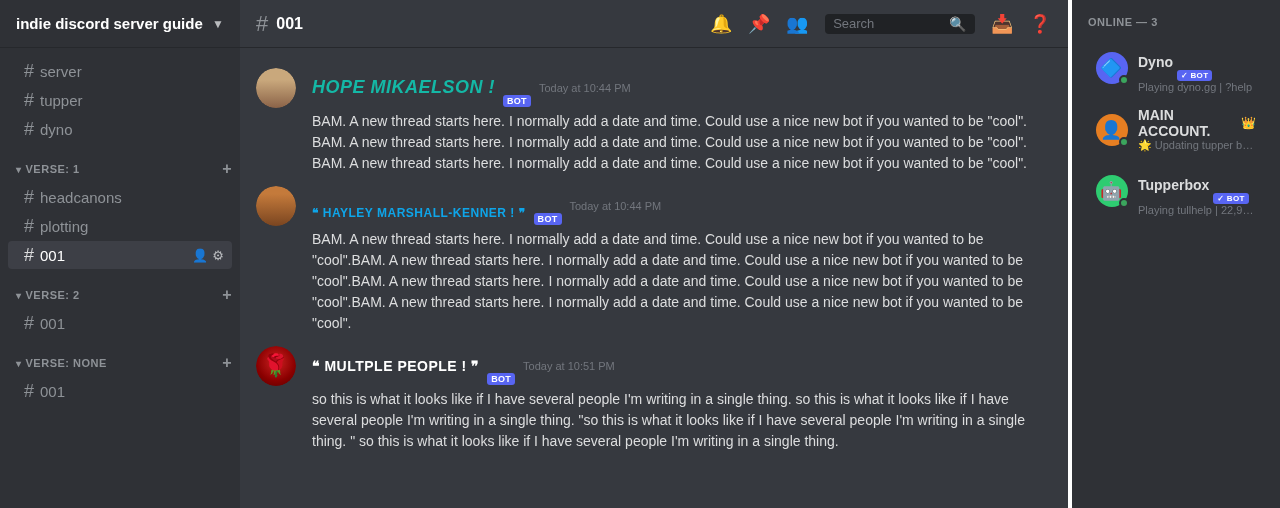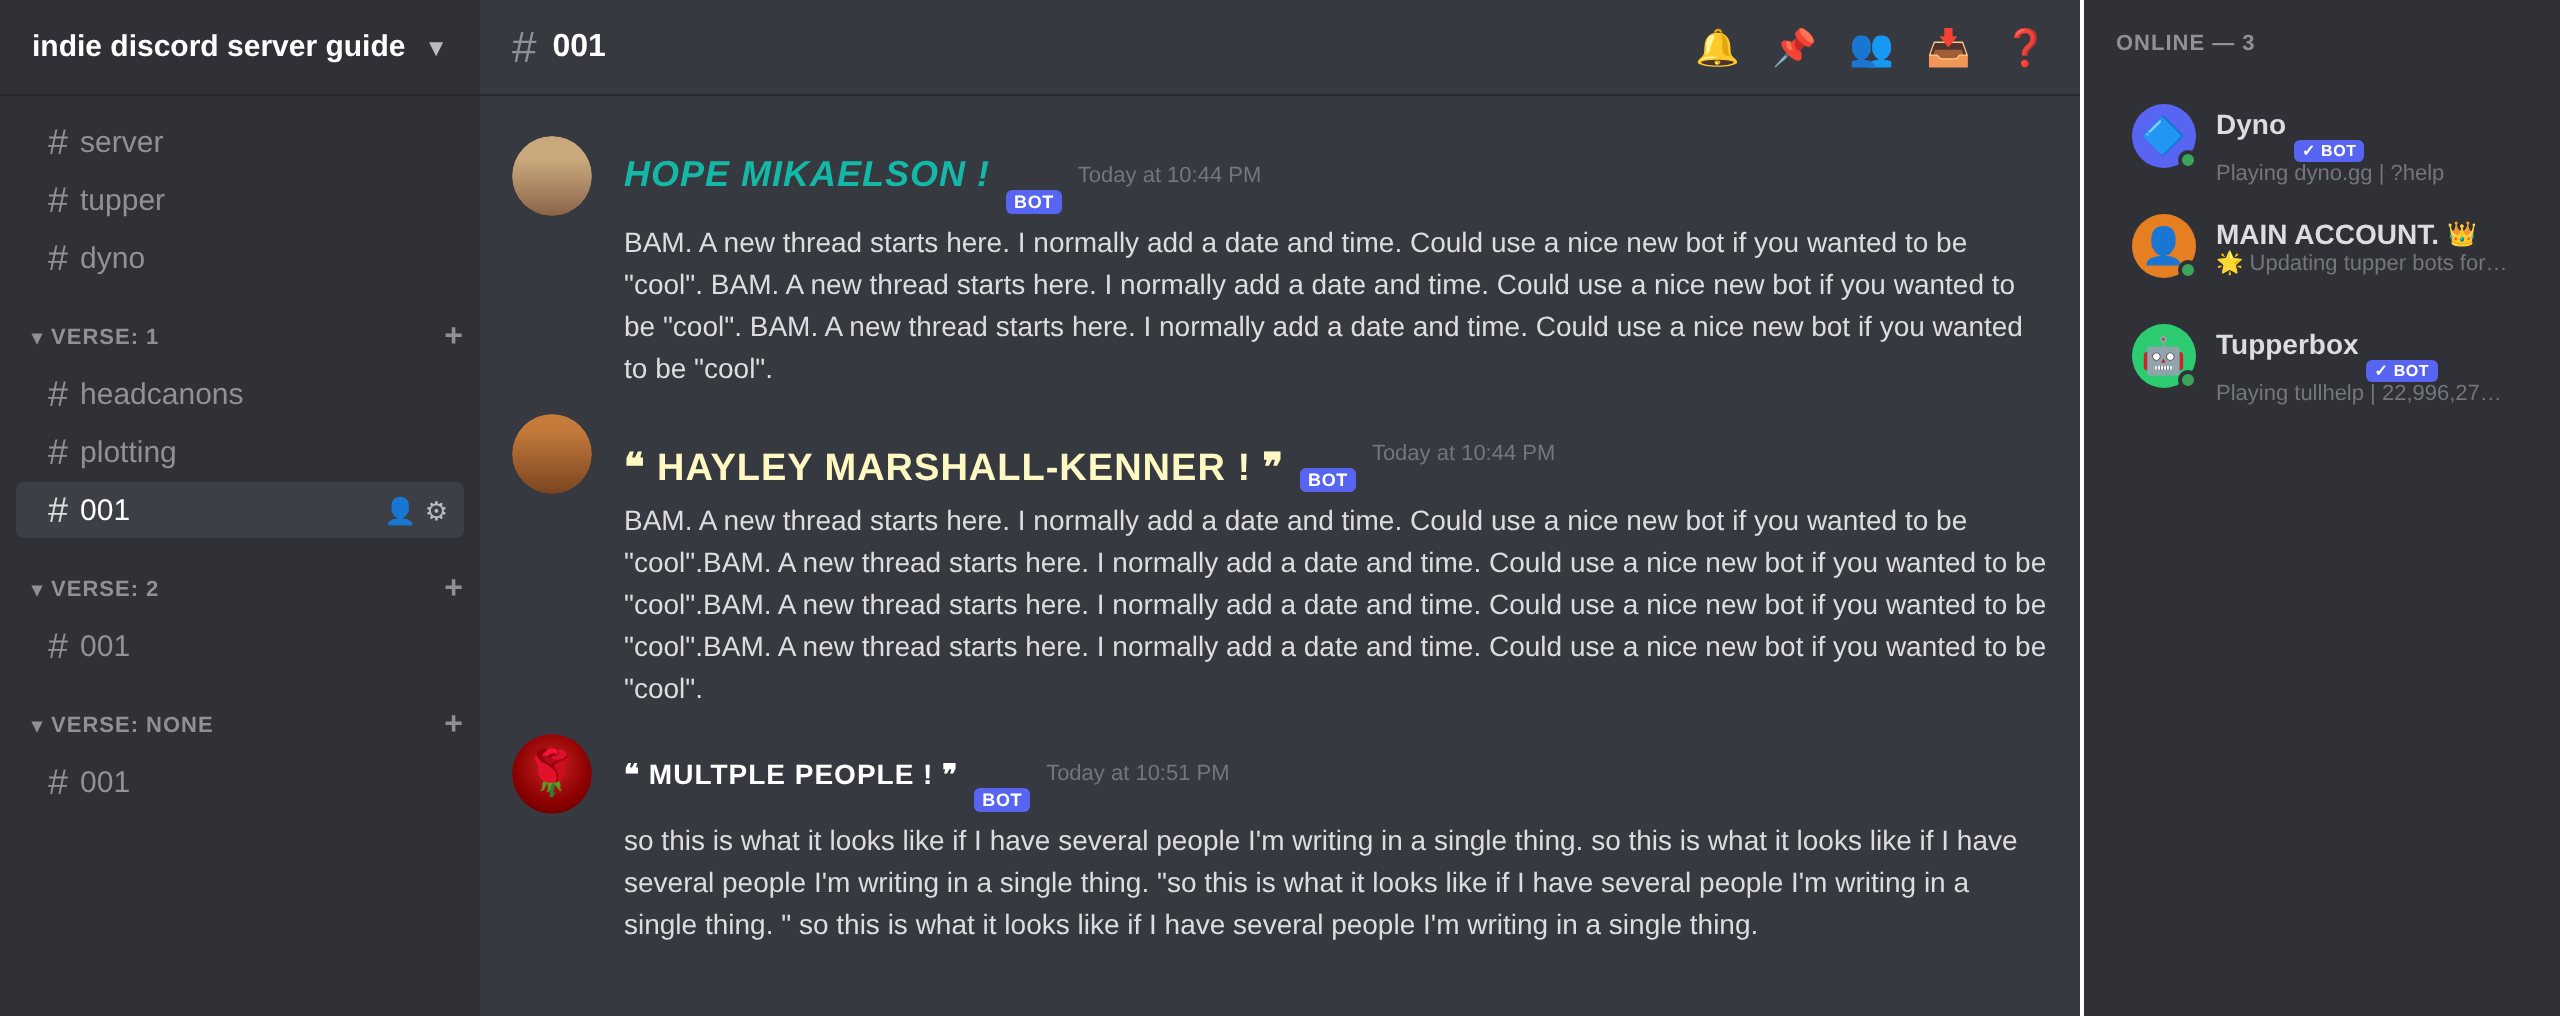--- a/index.html
+++ b/index.html
@@ -205,21 +205,21 @@
       gap: 8px;
       margin-bottom: 4px;
     }
 
     .username {
       font-weight: 700;
       font-size: 15px;
     }
 
     .username.hope { color: #14b8a6; font-size: 18px; letter-spacing: 0.5px; font-style: italic; }
-    .username.hayley { color: #fef9c3; font-size: 19px; letter-spacing: 0.5px; margin-top: 15px; }
+    .username.hayley { color: #0ea5e9; font-size: 12px; letter-spacing: 0.5px; margin-top: 15px; }
     .username.multple { color: #fff; font-size: 14px; letter-spacing: 0.5px; }
 
     .bot-badge {
       background: #5865f2;
       color: #fff;
       font-size: 9px;
       font-weight: 700;
       padding: 1px 4px;
       border-radius: 3px;
       text-transform: uppercase;
@@ -234,23 +234,23 @@
     }
 
     .message-text {
       font-size: 14px;
       line-height: 1.5;
       color: #dcddde;
     }
 
     
     .online-panel {
-      width: 240px;
+      width: 212px;
       background: #2f3136;
-      border-left: 2px solid #ffffff;
+      border-left: 4px solid #ffffff;
       display: flex;
       flex-direction: column;
       flex-shrink: 0;
       padding: 16px 0;
     }
 
     .online-header {
       font-size: 11px;
       font-weight: 700;
       text-transform: uppercase;
@@ -414,20 +414,24 @@
 
 <div class="main-content">
 
   <div class="channel-header">
     <span class="hash-big">#</span>
     <span class="channel-name">001</span>
     <div class="channel-header-right">
       <span class="header-icon">🔔</span>
       <span class="header-icon">📌</span>
       <span class="header-icon">👥</span>
+      <div class="search-box">
+        <span style="color:#72767d;font-size:13px;">Search</span>
+        <span style="margin-left:auto;color:#72767d;">🔍</span>
+      </div>
       <span class="header-icon">📥</span>
       <span class="header-icon">❓</span>
     </div>
   </div>
 
   <div class="messages-container">
 
     <div class="message">
       <div class="avatar">
         <div class="hope-face"></div>

